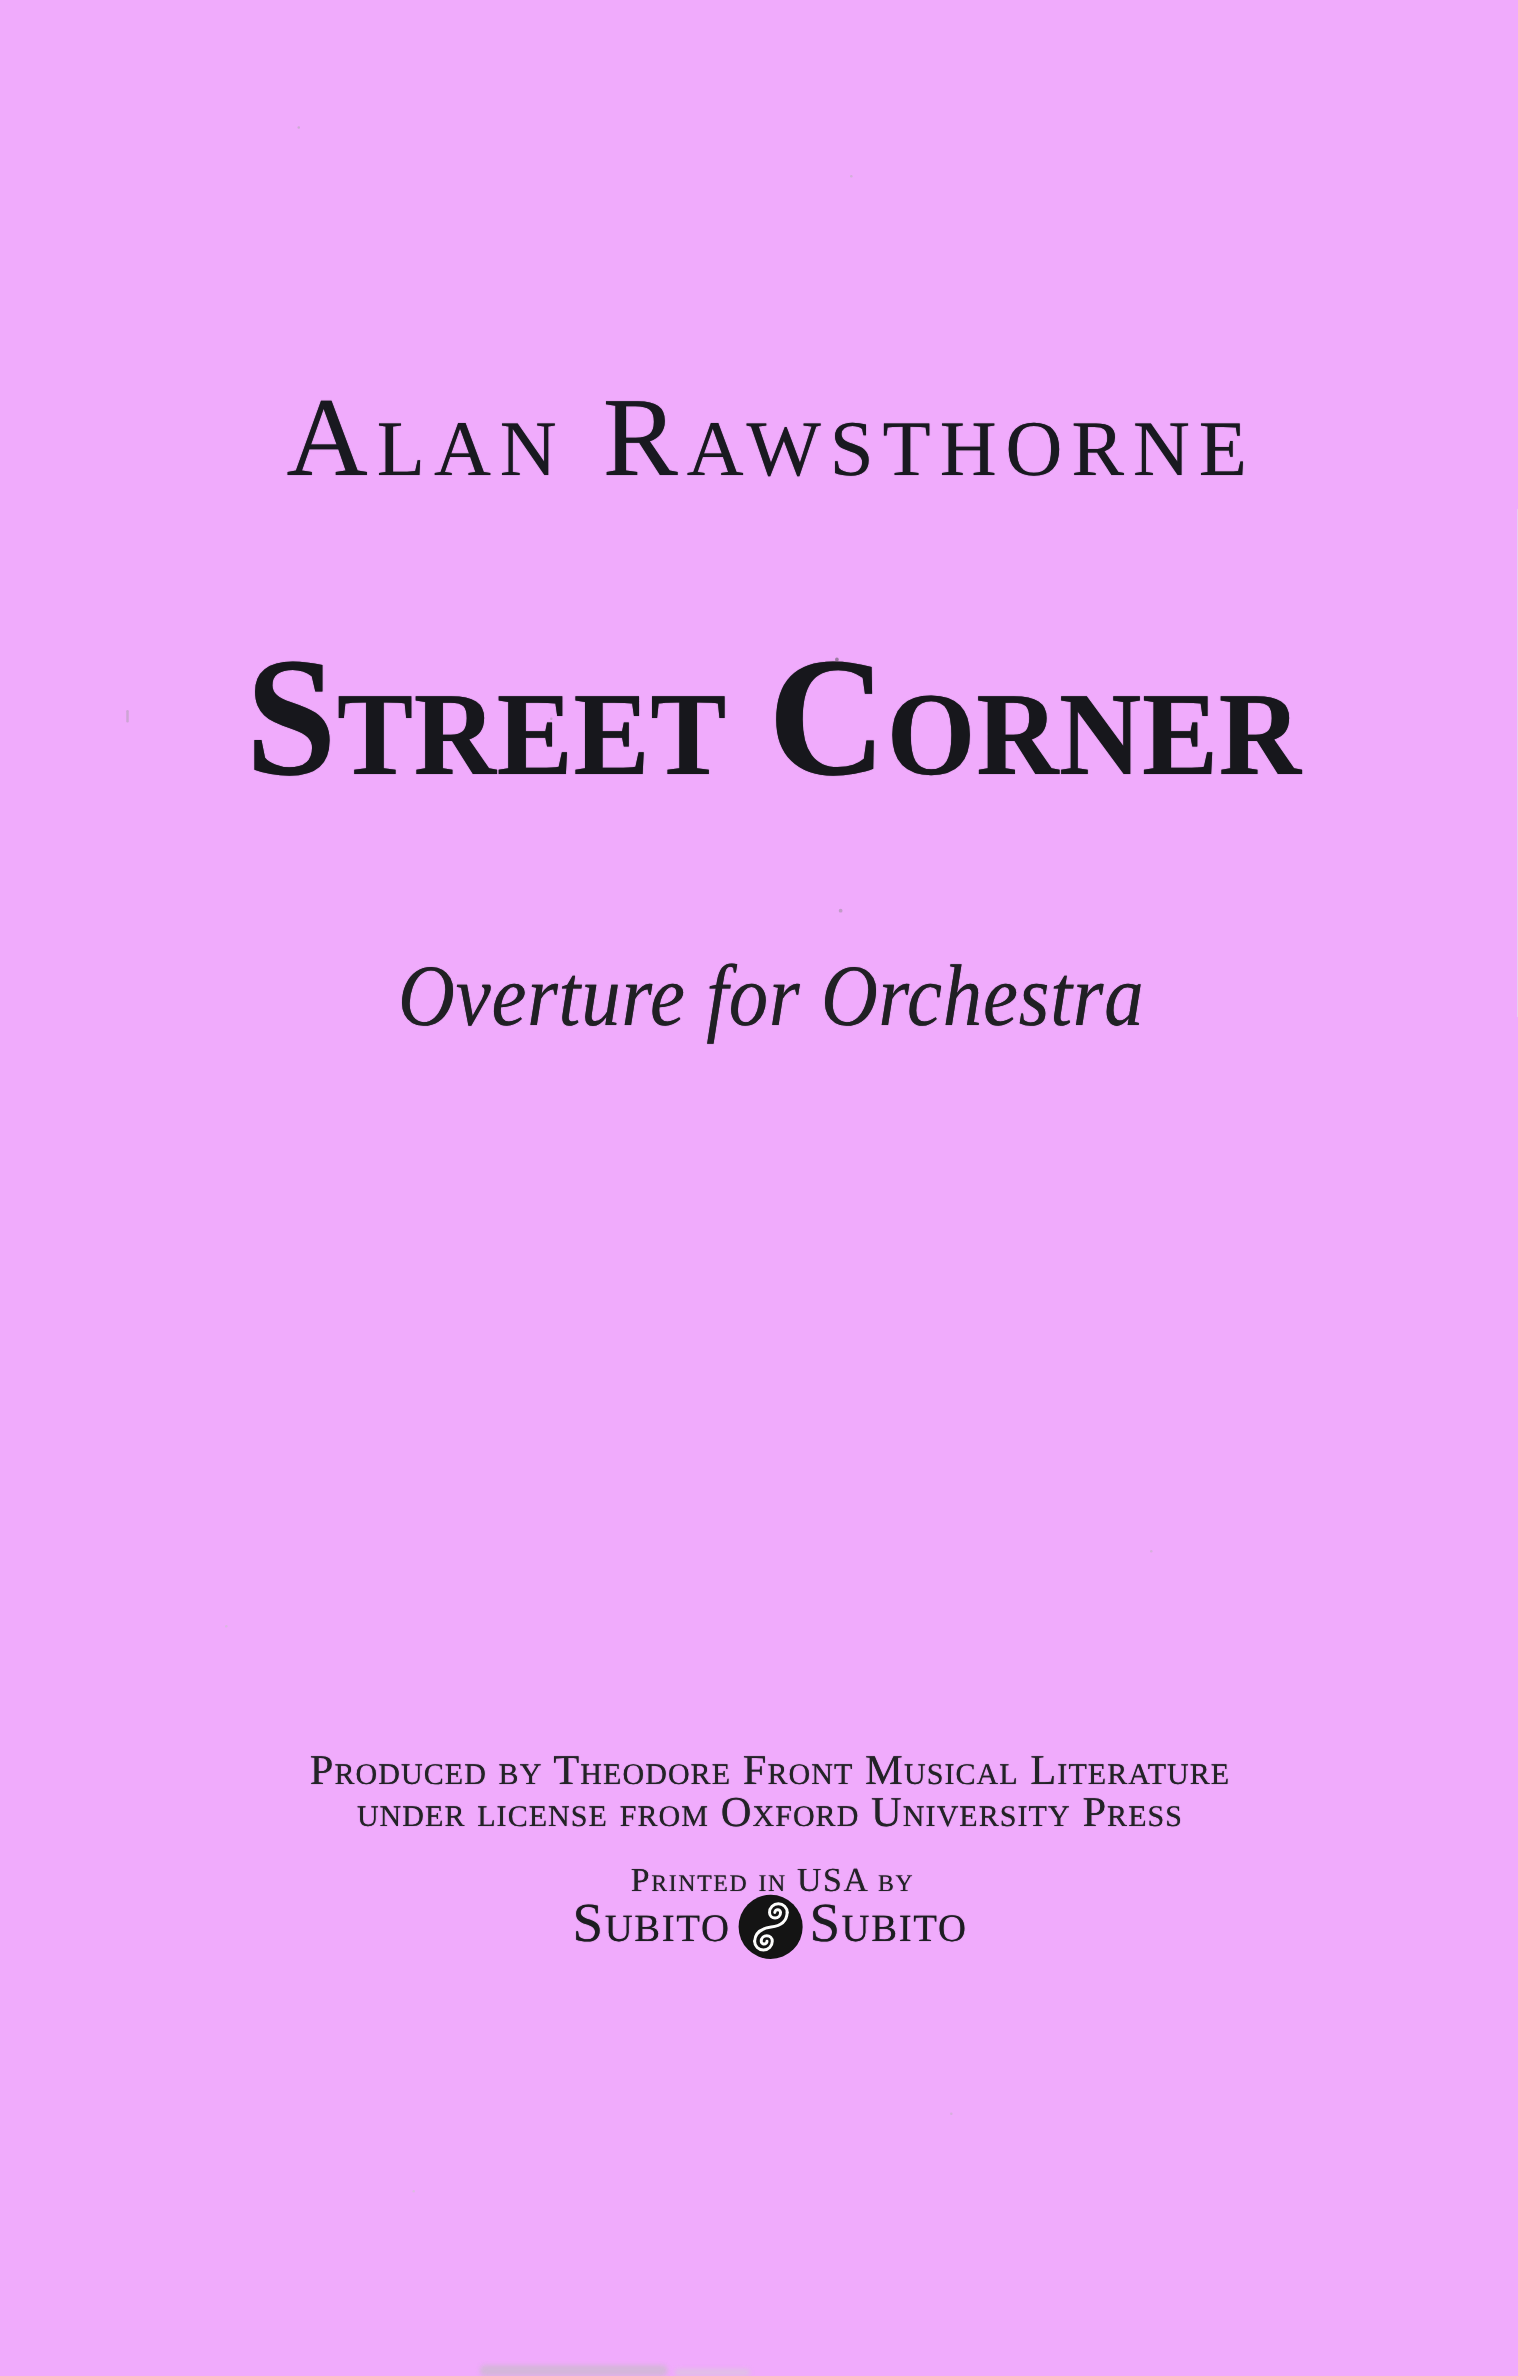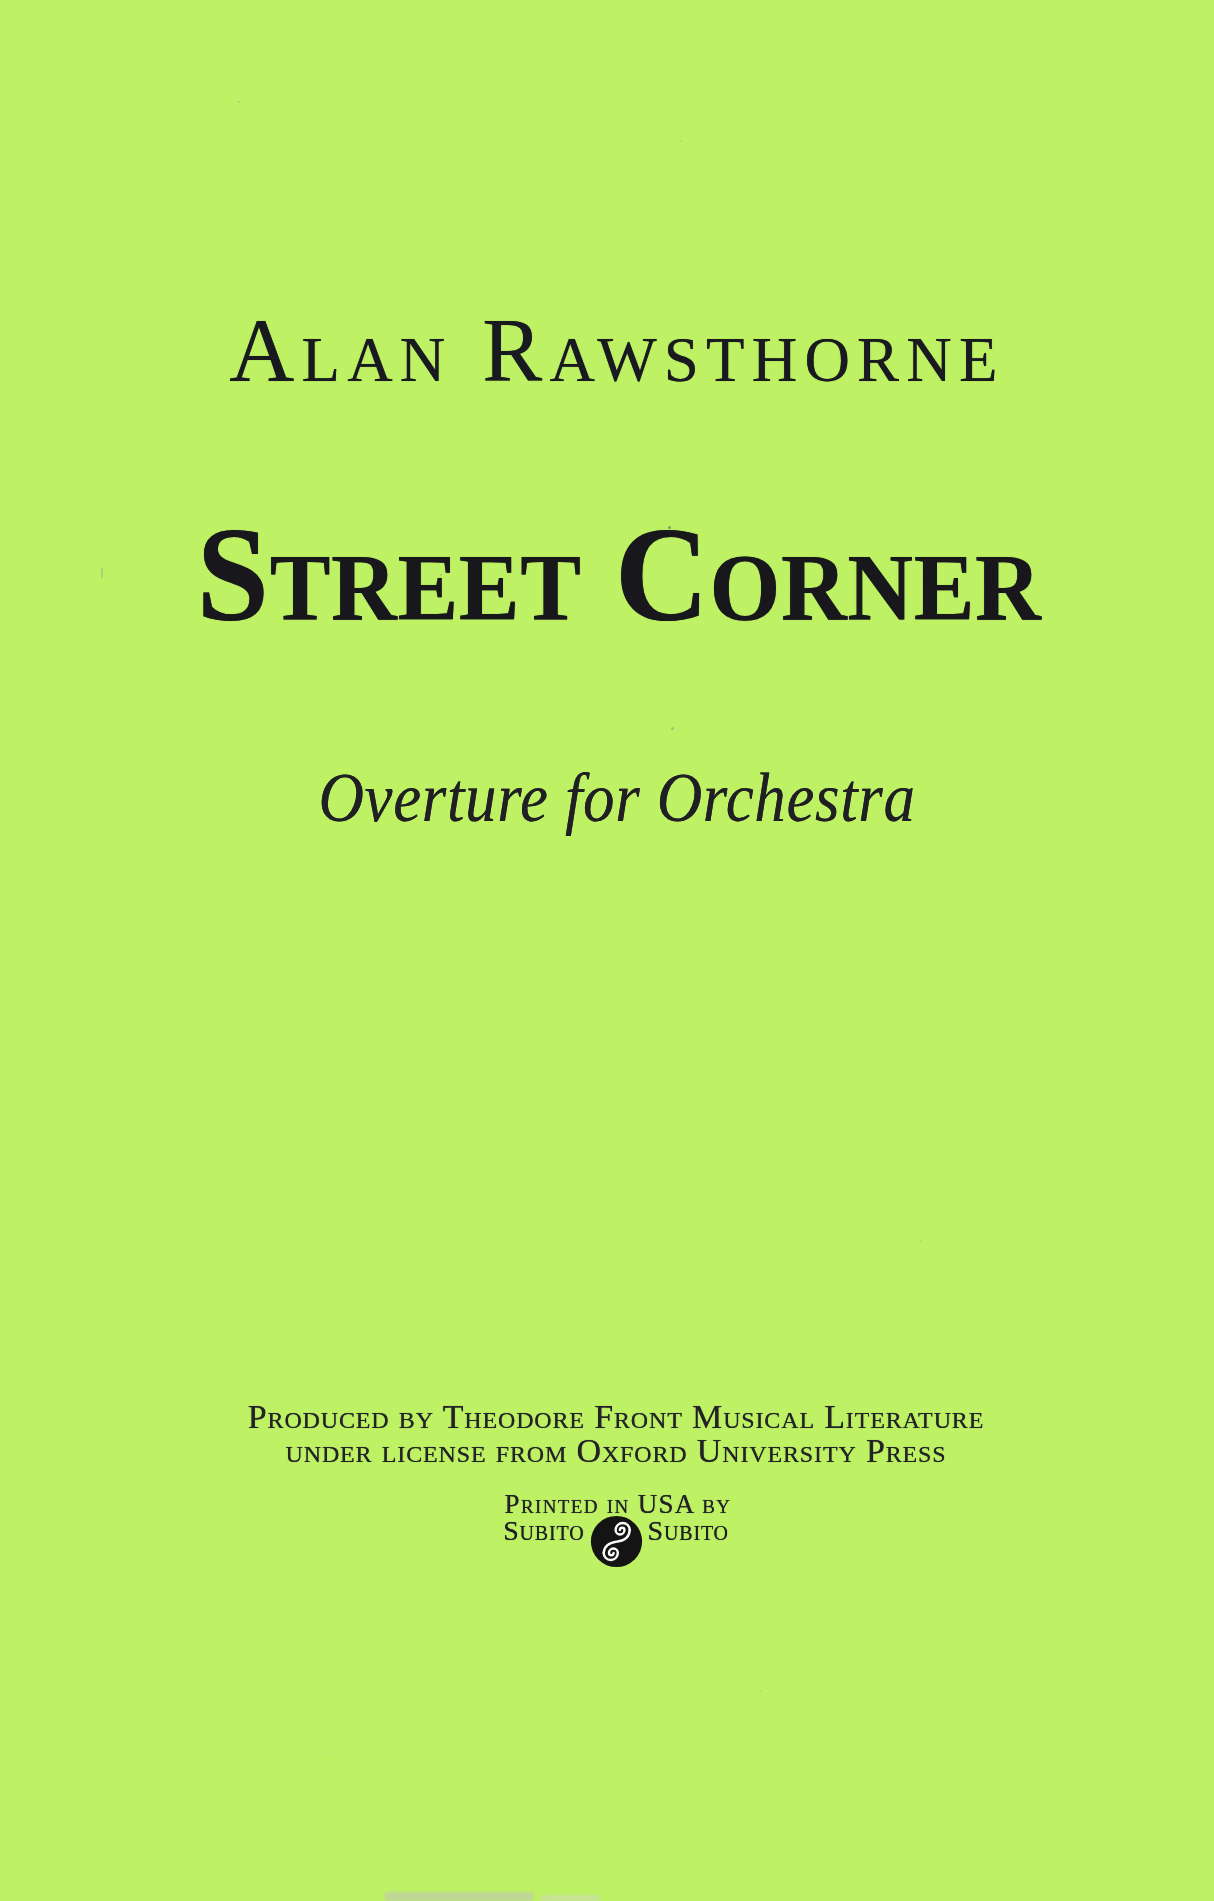--- a/index.html
+++ b/index.html
@@ -5,21 +5,21 @@
   html, body {
     margin: 0;
     padding: 0;
     background: #e8e8e8;
   }
   .page {
     position: relative;
     width: 1214px;
     height: 1901px;
     margin: 0 auto;
-    background: #bef264;
+    background: #f0abfc;
     overflow: hidden;
     font-family: "Liberation Serif", "DejaVu Serif", serif;
     color: #1c1c20;
   }
   
   .line {
     position: absolute;
     left: 0;
     width: 1214px;
     text-align: center;
@@ -74,21 +74,21 @@
     left: 0;
     width: 1214px;
     display: flex;
     justify-content: center;
     align-items: flex-start;
     gap: 5px;
     transform: translateX(9px);
   }
   .publisher-word {
     font-variant: small-caps;
-    font-size: 28px;
+    font-size: 44px;
     line-height: 1;
     letter-spacing: 0.03em;
     padding-top: 4px;
     white-space: nowrap;
     text-shadow: 0 0 0.7px rgba(28,28,32,0.85);
     color: #1d1d22;
   }
   .logo-wrap {
     width: 53px;
     height: 53px;

